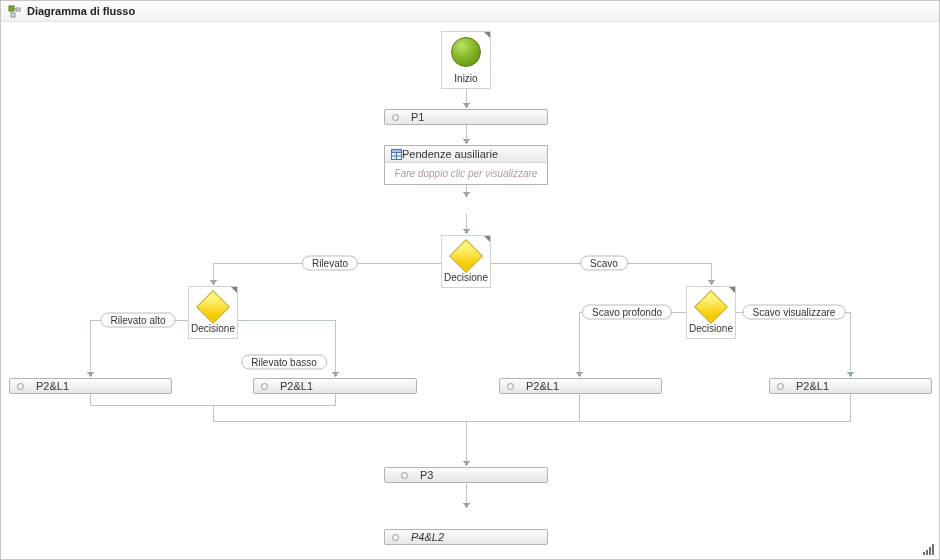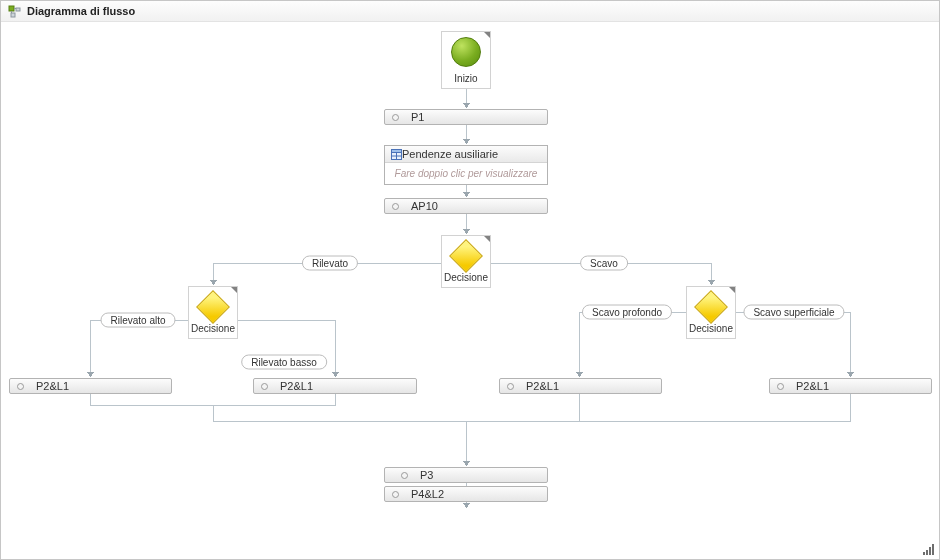--- a/index.html
+++ b/index.html
@@ -115,24 +115,20 @@
       <svg width="11" height="11" viewBox="0 0 11 11">
         <rect x="0.5" y="0.5" width="10" height="10" fill="#e9f1fb" stroke="#4a72b8"></rect>
         <rect x="0.5" y="0.5" width="10" height="3" fill="#9fc0ea" stroke="#4a72b8"></rect>
         <path d="M5.5 3.5 V10.5 M0.5 7 H10.5" stroke="#4a72b8" fill="none"></path>
       </svg>
       <span>Pendenze ausiliarie</span>
     </div>
     <div class="aux-body">Fare doppio clic per visualizzare</div>
   </div>
 
-  <div class="bar" style="left:383px; top:197px; width:164px;">
-    <span class="dot"></span>
-    <span>AP10</span>
-  </div>
 
   <div class="nodebox" style="left:440px; top:234px; width:50px; height:53px;">
     <span class="corner"></span>
     <span class="diamond"></span>
     <span class="nodelabel dec-label">Decisione</span>
   </div>
 
   <div class="nodebox" style="left:187px; top:285px; width:50px; height:53px;">
     <span class="corner"></span>
     <span class="diamond"></span>
@@ -143,21 +139,21 @@
     <span class="corner"></span>
     <span class="diamond"></span>
     <span class="nodelabel dec-label">Decisione</span>
   </div>
 
   <div class="pill" style="left:329px; top:262px;">Rilevato</div>
   <div class="pill" style="left:603px; top:262px;">Scavo</div>
   <div class="pill" style="left:137px; top:319px;">Rilevato alto</div>
   <div class="pill" style="left:283px; top:329px;margin-top:32px;">Rilevato basso</div>
   <div class="pill" style="left:626px; top:311px;">Scavo profondo</div>
-  <div class="pill" style="left:793px; top:311px;">Scavo superficiale</div>
+  <div class="pill" style="left:793px; top:311px;">Scavo visualizzare</div>
 
   <div class="bar" style="left:8px; top:377px; width:163px;">
     <span class="dot"></span>
     <span>P2&amp;L1</span>
   </div>
   <div class="bar" style="left:252px; top:377px; width:164px;">
     <span class="dot"></span>
     <span>P2&amp;L1</span>
   </div>
   <div class="bar" style="left:498px; top:377px; width:163px;">
@@ -167,21 +163,21 @@
   <div class="bar" style="left:768px; top:377px; width:163px;">
     <span class="dot"></span>
     <span>P2&amp;L1</span>
   </div>
 
   <div class="bar" style="left:383px; top:466px; width:164px;padding-left:16px;">
     <span class="dot"></span>
     <span>P3</span>
   </div>
 
-  <div class="bar" style="left:383px; top:485px; width:164px;">
+  <div class="bar" style="left:383px; top:528px; width:164px;font-style:italic;">
     <span class="dot"></span>
     <span>P4&amp;L2</span>
   </div>
 
   <svg class="grip" width="11" height="11" viewBox="0 0 11 11">
     <rect x="0" y="8" width="2" height="3" fill="#6e6e6e"></rect>
     <rect x="3" y="6" width="2" height="5" fill="#6e6e6e"></rect>
     <rect x="6" y="3" width="2" height="8" fill="#6e6e6e"></rect>
     <rect x="9" y="0" width="2" height="11" fill="#6e6e6e"></rect>
   </svg>

